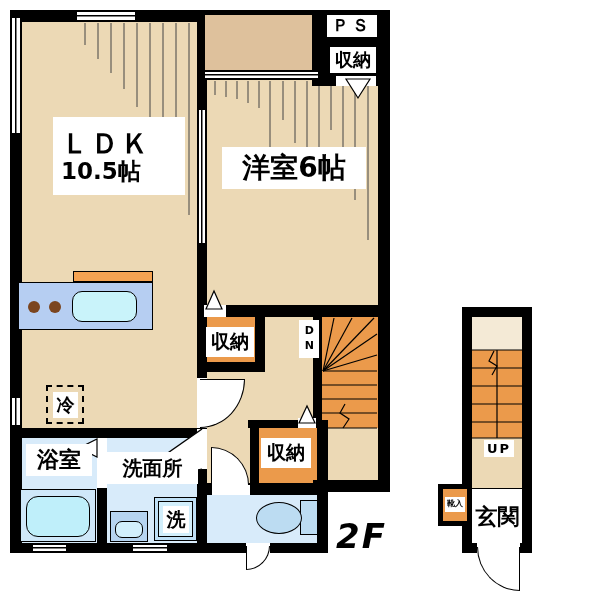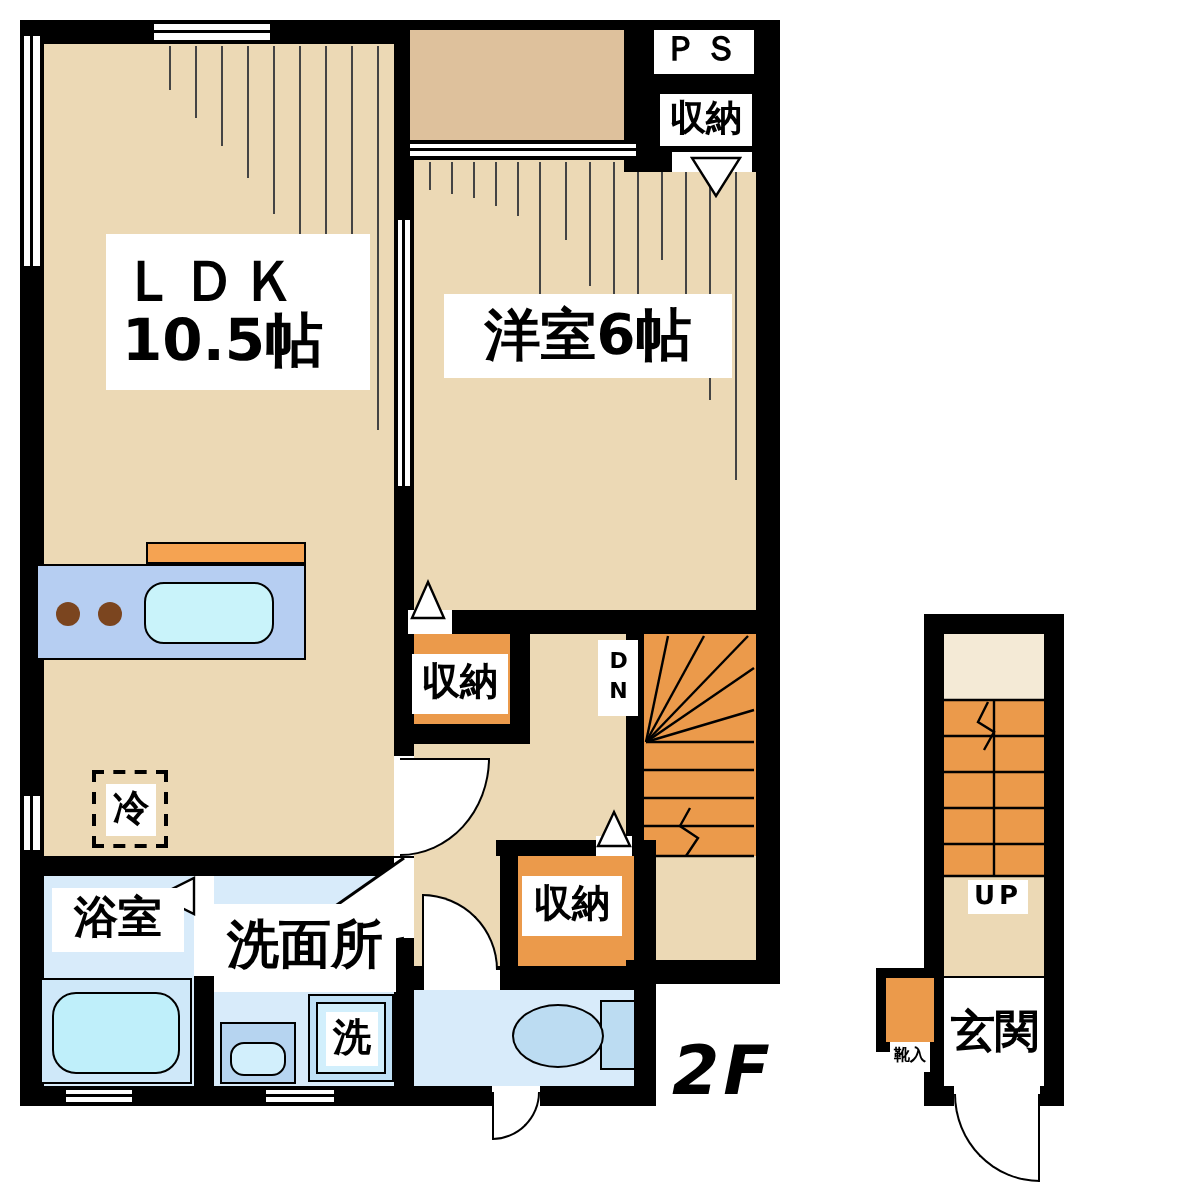--- a/index.html
+++ b/index.html
@@ -201,30 +201,30 @@
 
   <svg class="layer" width="600" height="600">
     <polygon points="346,79 370,79 358,98" fill="#fff" stroke="#000" stroke-width="1.2"></polygon>
     <polygon points="206,309 222,309 214,291" fill="#fff" stroke="#000" stroke-width="1.2"></polygon>
     <polygon points="299,423 315,423 307,406" fill="#fff" stroke="#000" stroke-width="1.2"></polygon>
     <polygon points="97,439 97,457 79,448" fill="#fff" stroke="#000" stroke-width="1.2"></polygon>
   </svg>
 
   <div class="lbl" style="left:53px;top:117px;width:132px;height:78px;flex-direction:column;align-items:flex-start;padding-left:8px;text-align:center;">
     <span style="font-size:28px;letter-spacing:2px;">ＬＤＫ</span>
-    <span style="font-size:29px;">10.5帖</span>
+    <span style="font-size:23px;">10.5帖</span>
   </div>
   <div class="lbl" style="left:222px;top:147px;width:144px;height:42px;font-size:28px;">洋室6帖</div>
   <div class="lbl lbl-bare" style="left:326px;top:14px;width:52px;height:24px;font-size:17px;letter-spacing:3px;">ＰＳ</div>
   <div class="lbl" style="left:330px;top:47px;width:46px;height:26px;font-size:18px;">収納</div>
   <div class="lbl" style="left:206px;top:327px;width:48px;height:30px;font-size:19px;">収納</div>
   <div class="lbl" style="left:261px;top:438px;width:50px;height:30px;font-size:19px;">収納</div>
   <div class="lbl" style="left:26px;top:444px;width:66px;height:32px;font-size:22px;">浴室</div>
-  <div class="lbl" style="left:107px;top:452px;width:91px;height:44px;font-size:26px;">洗面所</div>
+  <div class="lbl" style="left:107px;top:452px;width:91px;height:32px;font-size:20px;">洗面所</div>
   <div class="lbl" style="left:163px;top:506px;width:26px;height:27px;font-size:19px;">洗</div>
   <div class="lbl" style="left:53px;top:392px;width:25px;height:26px;font-size:18px;">冷</div>
   <div class="lbl vtext" style="left:299px;top:320px;width:20px;height:38px;font-size:11px;">DN</div>
   <div class="lbl" style="left:484px;top:440px;width:30px;height:17px;font-size:13px;letter-spacing:2px;">UP</div>
   <div class="lbl" style="left:474px;top:499px;width:47px;height:36px;font-size:22px;">玄関</div>
-  <div class="lbl" style="left:445px;top:497px;width:20px;height:15px;font-size:8px;margin-top:24px;">靴入</div>
+  <div class="lbl" style="left:445px;top:497px;width:20px;height:15px;font-size:8px;">靴入</div>
   <div class="floorname" style="left:336px;top:516px;">2F</div>
 
 </div>
 
 </body></html>

